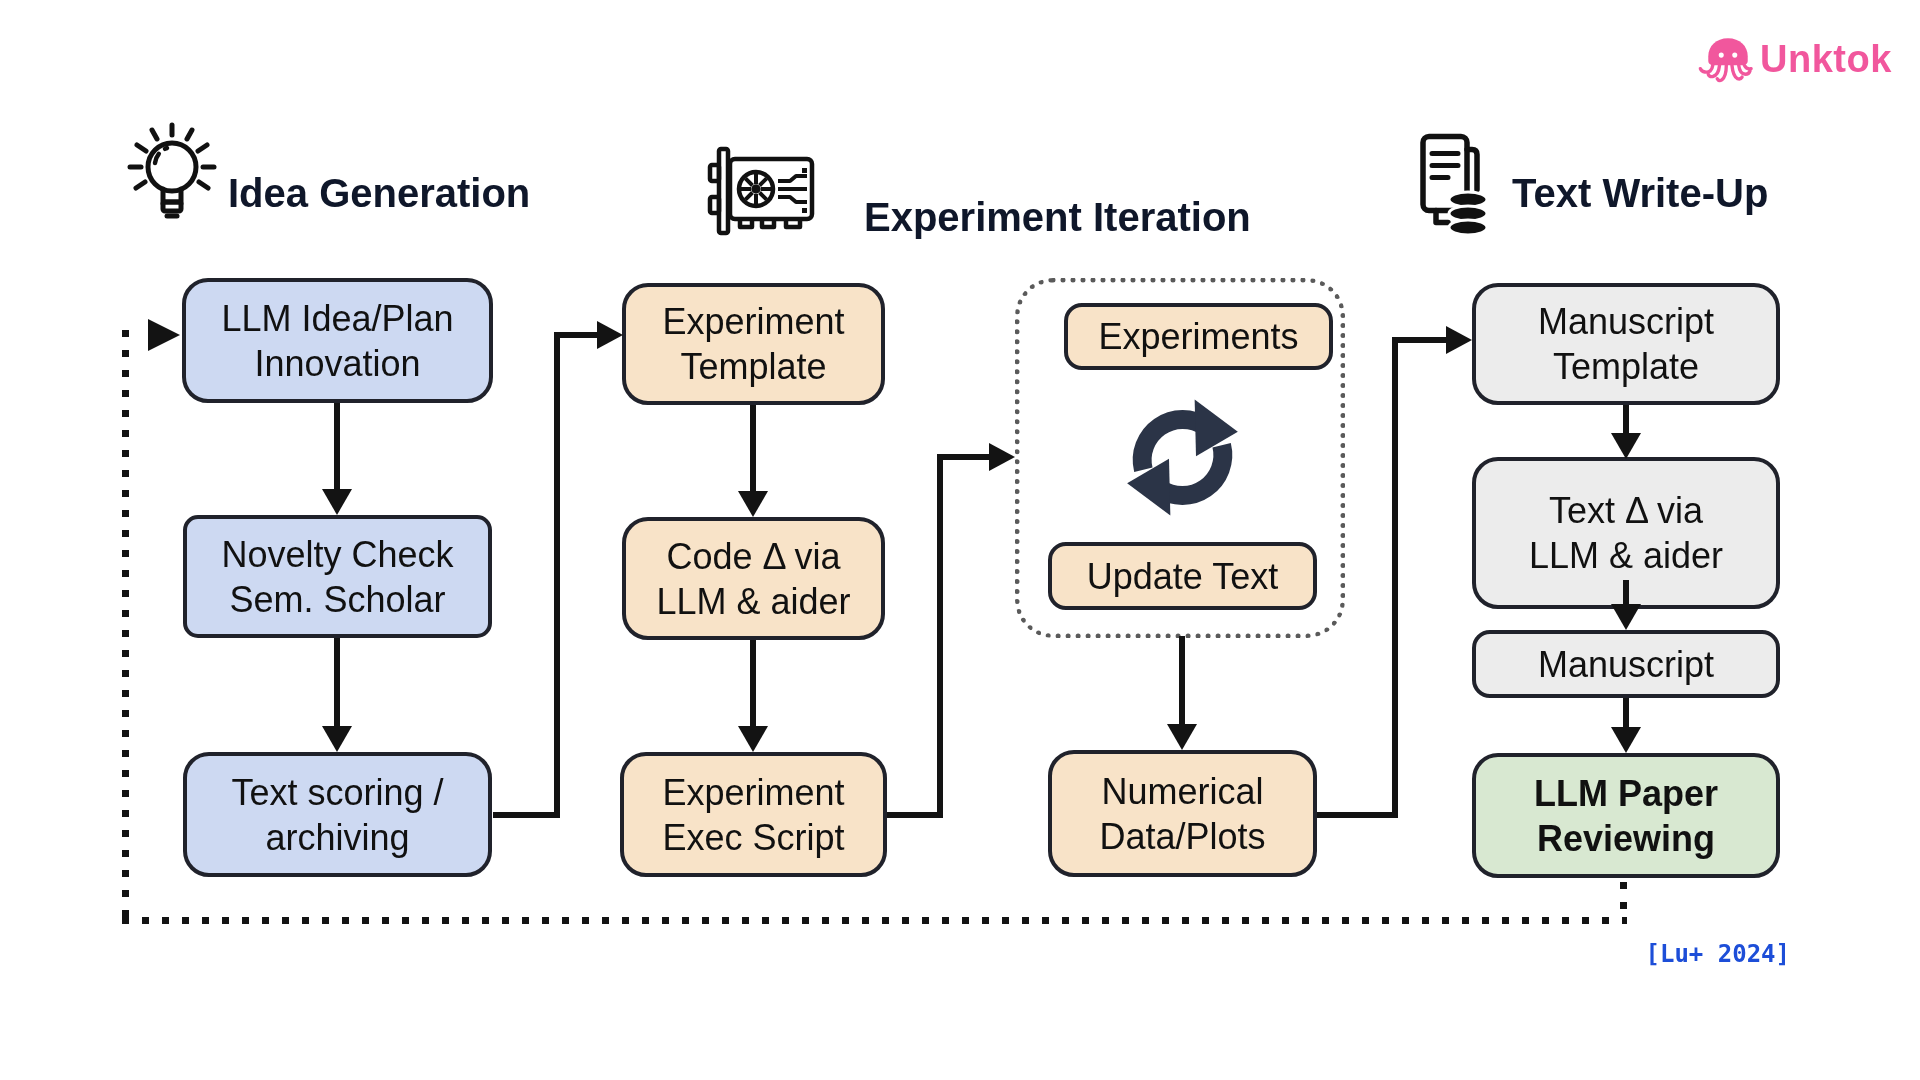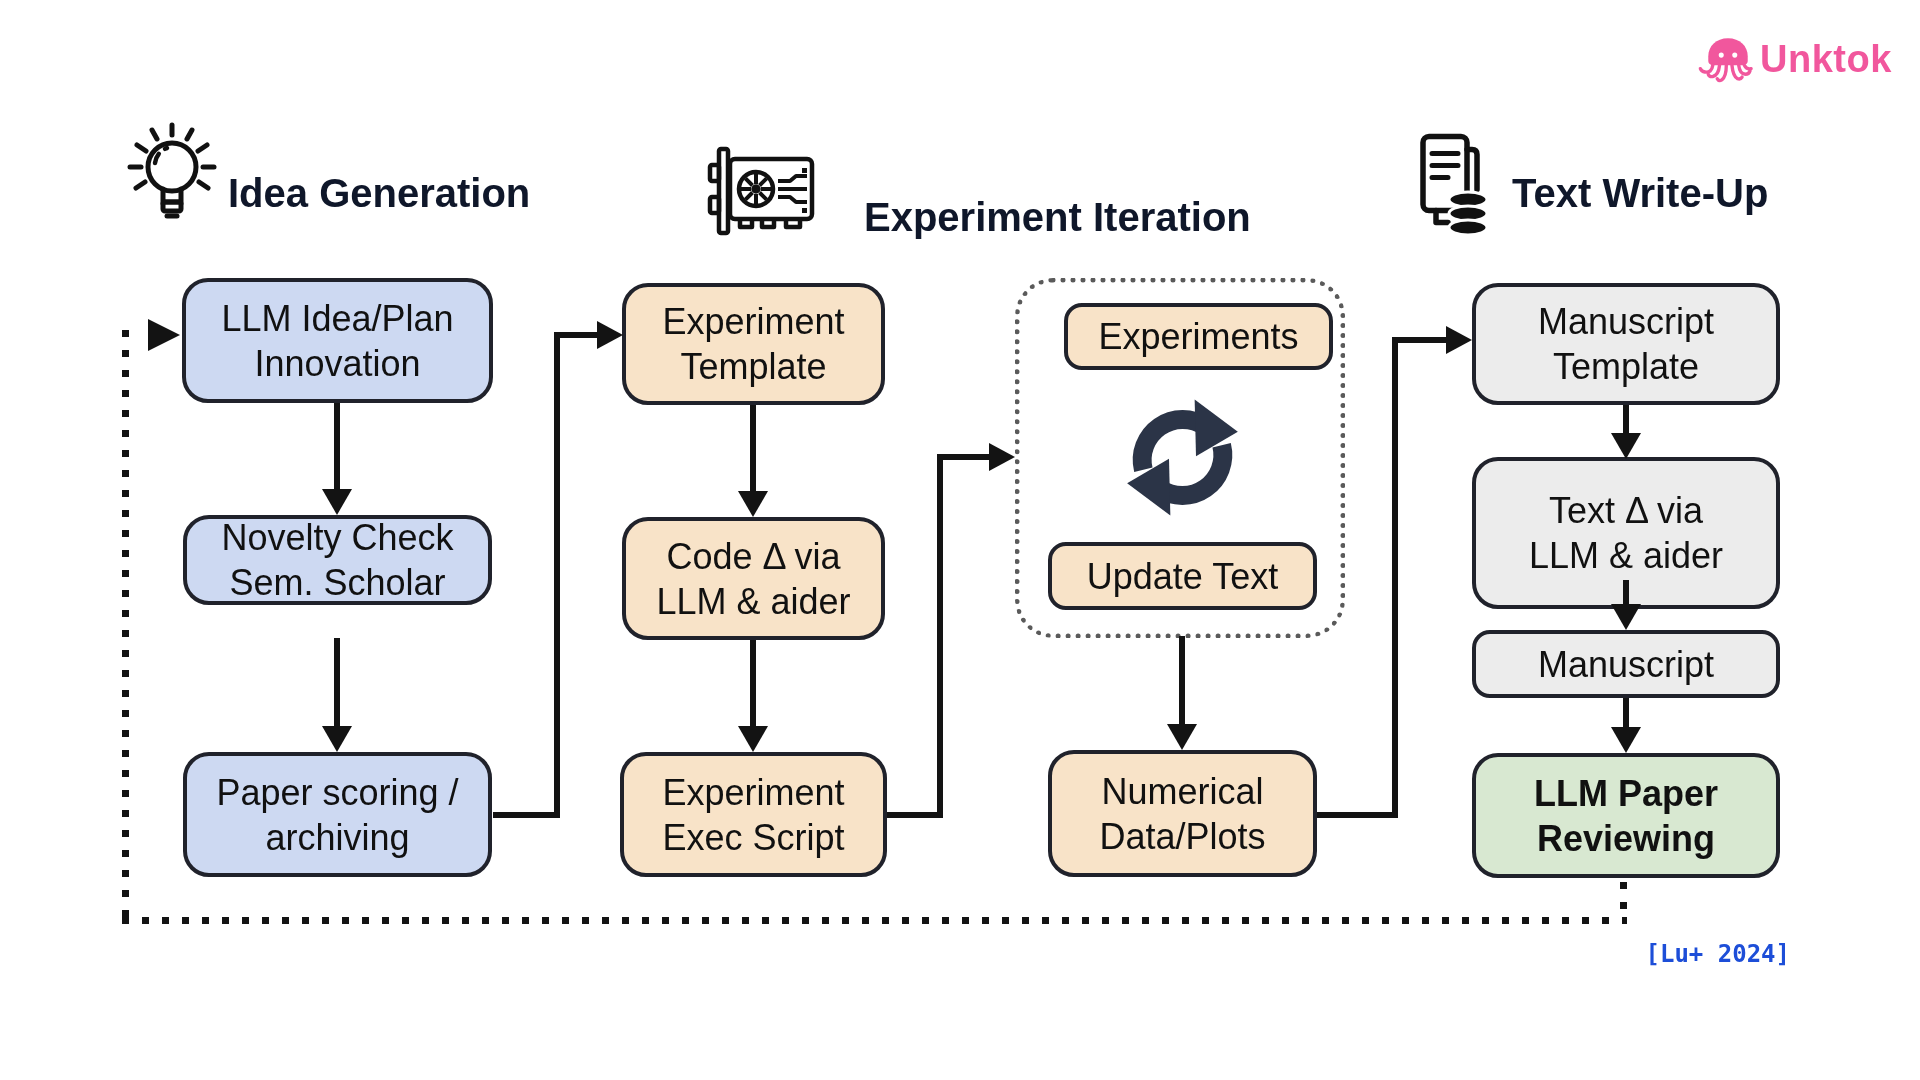--- a/index.html
+++ b/index.html
@@ -13,21 +13,21 @@
   .hdr-icon{position:absolute;color:#111;}
   
   .node{
     position:absolute;display:flex;align-items:center;justify-content:center;
     border:4px solid var(--border);border-radius:26px;box-sizing:border-box;
     font-size:36px;line-height:45px;text-align:center;
   }
   .node .lbl{white-space:pre-line;}
   .small{border-radius:18px;}
   .b1{left:182px;top:278px;width:311px;height:125px;}
-  .b2{left:183px;top:515px;width:309px;height:90px;}
+  .b2{left:183px;top:515px;width:309px;height:123px;border-radius:15px;}
   .b3{left:183px;top:752px;width:309px;height:125px;}
   .b4{left:622px;top:283px;width:263px;height:122px;}
   .b5{left:622px;top:517px;width:263px;height:123px;}
   .b6{left:620px;top:752px;width:267px;height:125px;}
   .b7{left:1048px;top:303px;width:269px;height:67px;margin-left:16px;}
   .b8{left:1048px;top:542px;width:269px;height:68px;}
   .b9{left:1048px;top:750px;width:269px;height:127px;}
   .b10{left:1472px;top:283px;width:308px;height:122px;}
   .b11{left:1472px;top:457px;width:308px;height:152px;}
   .b12{left:1472px;top:630px;width:308px;height:68px;}
@@ -121,21 +121,21 @@
 
   <div class="node b1" style="background-color: rgb(205, 217, 242);">
     <span class="lbl">LLM Idea/Plan
 Innovation</span>
   </div>
   <div class="node b2" style="background-color: rgb(205, 217, 242);">
     <span class="lbl">Novelty Check
 Sem. Scholar</span>
   </div>
   <div class="node b3" style="background-color: rgb(205, 217, 242);">
-    <span class="lbl">Paper scoring /
+    <span class="lbl">Text scoring /
 archiving</span>
   </div>
 
   <div class="node b4" style="background-color: rgb(248, 227, 200);">
     <span class="lbl">Experiment
 Template</span>
   </div>
   <div class="node b5" style="background-color: rgb(248, 227, 200);">
     <span class="lbl">Code Δ via
 LLM &amp; aider</span>

